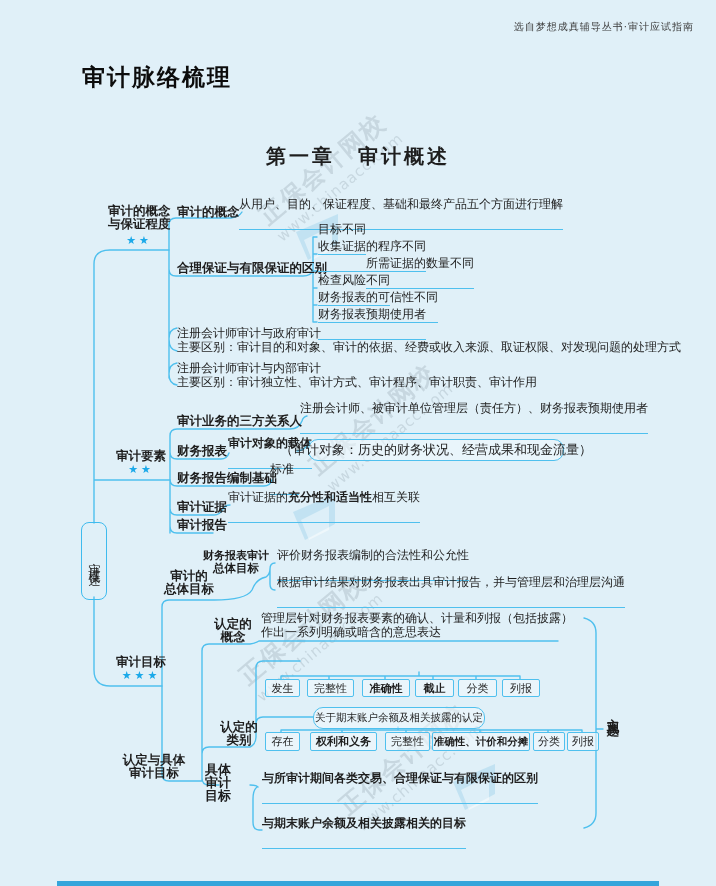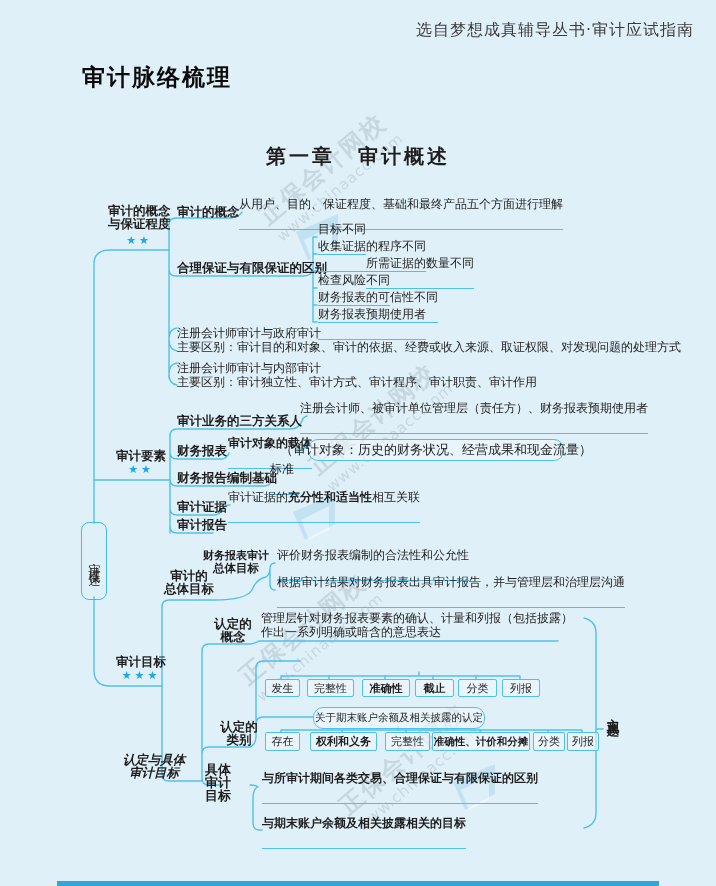--- a/index.html
+++ b/index.html
@@ -1,20 +1,20 @@
 <!DOCTYPE html>
 <html><head>
 <meta charset="utf-8">
 <style>
   html,body{margin:0;padding:0;background:#ffffff;}
   .page{position:relative;width:716px;height:886px;background:#E0F0F8;overflow:hidden;
         font-family:"DejaVu Serif", serif;color:#1e1e1e;}
   .abs{position:absolute;}
   .hdr{font-family:"DejaVu Sans", "Liberation Sans", sans-serif;}
-  .source-note{top:20px;right:22px;font-size:16px;color:#3a3a3a;letter-spacing:1px;}
+  .source-note{top:20px;right:22px;font-size:10px;color:#3a3a3a;letter-spacing:1px;}
   .page-title{left:82px;top:62px;font-size:23px;font-weight:bold;color:#0c0c0c;letter-spacing:2px;}
   .chapter-title{left:0;right:0;top:143px;text-align:center;font-size:20px;font-weight:bold;letter-spacing:3px;}
   .node{font-size:12.5px;font-weight:bold;white-space:nowrap;line-height:15px;}
   .node2{line-height:13px;text-align:center;}
   .node2 span{display:block;}
   .plain{font-size:12px;white-space:nowrap;line-height:14px;}
   .leaf{font-size:12px;white-space:nowrap;line-height:14px;padding-bottom:18px;
         border-bottom:1.3px solid #4FC0EE;}
   .bold{font-weight:bold;}
   .stars{color:#1BA9E9;font-size:11px;letter-spacing:3px;text-align:center;}
@@ -133,21 +133,21 @@
   <div class="abs node node2" style="left:198px;top:549px;width:76px;font-size:11px;">
     <span>财务报表审计</span>
       <span></span>
     </div>
   <div class="abs node node2" style="left:198px;top:562px;width:76px;font-size:11.5px;">
     <span>总体目标</span>
     </div>
   <div class="abs leaf" style="left:277px;top:548px;">评价财务报表编制的合法性和公允性</div>
   <div class="abs leaf" style="left:277px;top:575px;">根据审计结果对财务报表出具审计报告，并与管理层和治理层沟通</div>
 
-  <div class="abs node node2" style="left:122px;top:753px;width:64px;font-style:italic;">
+  <div class="abs node node2" style="left:122px;top:753px;width:64px;">
     <span>认定与具体</span>
       <span>审计目标</span>
     </div>
 
   <div class="abs node node2" style="left:212px;top:617px;width:42px;">
     <span>认定的</span>
       <span>概念</span>
     </div>
   <div class="abs plain" style="left:261px;top:611px;">
     <span style="display:block">管理层针对财务报表要素的确认、计量和列报（包括披露）</span>

